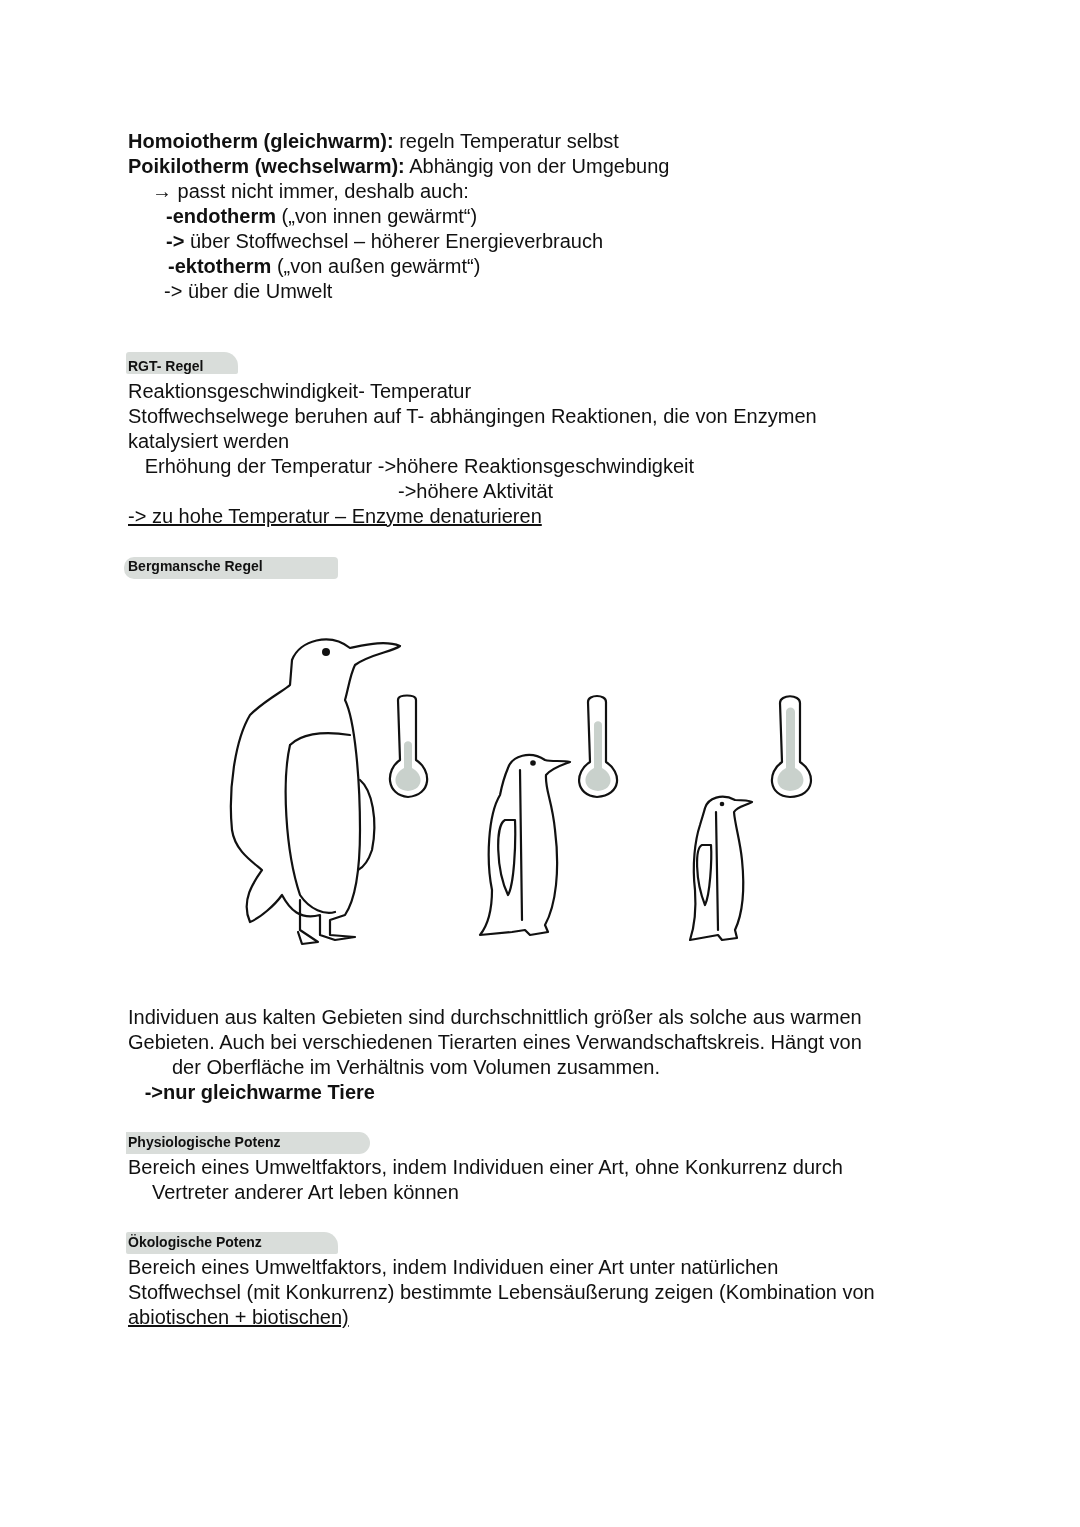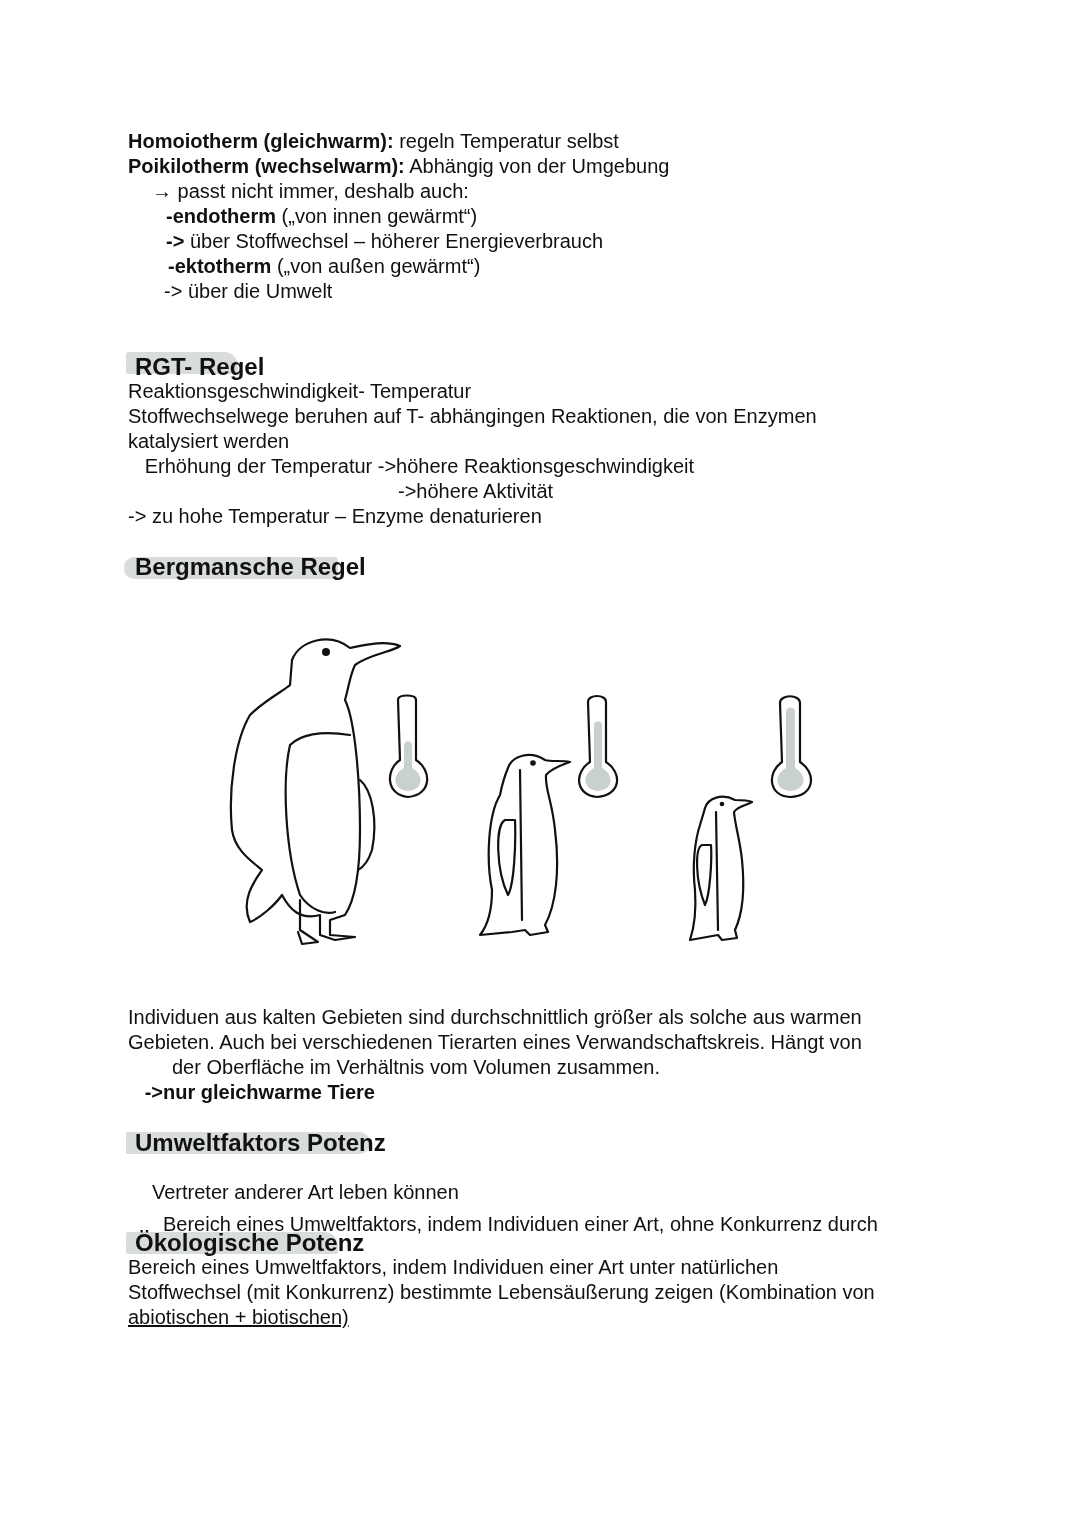--- a/index.html
+++ b/index.html
@@ -7,21 +7,21 @@
       width: 1080px; height: 1527px; position: relative; overflow: hidden;
       font-family: "Liberation Sans", sans-serif; color: #111111;
     }
     .page { position: absolute; left: 0; top: 0; width: 1080px; height: 1131px; }
     .line {
       position: absolute; left: 128px; font-size: 20px; line-height: 25px;
       white-space: pre; color: #111;
     }
     .b { font-weight: bold; }
     .heading {
-      position: absolute; left: 135px; font-size: 24px; line-height: 25px;
+      position: absolute; left: 128px; font-size: 14px; line-height: 25px;
       font-weight: bold; white-space: pre;
     }
     .hl {
       position: absolute; background: #d9ddda; border-radius: 0 14px 14px 0; height: 22px;
     }
     .hl.rgt { left: 126px; top: 352px; width: 112px; border-radius: 3px 14px 2px 2px; }
     .hl.berg { left: 124px; top: 557px; width: 214px; border-radius: 10px 4px 4px 10px; }
     .hl.phys { left: 126px; top: 1132px; width: 244px; }
     .hl.oeko { left: 126px; top: 1232px; width: 212px; border-radius: 2px 14px 2px 2px; }
     .figure { position: absolute; left: 0; top: 600px; width: 1080px; height: 380px; }
@@ -42,21 +42,21 @@
   </div>
 
   <div>
     <div class="hl rgt"></div>
     <div class="heading" style="top:354px;">RGT- Regel</div>
     <div class="line" style="top:379px;">Reaktionsgeschwindigkeit- Temperatur</div>
     <div class="line" style="top:404px;">Stoffwechselwege beruhen auf T- abhängingen Reaktionen, die von Enzymen</div>
     <div class="line" style="top:429px;">katalysiert werden</div>
     <div class="line" style="top:454px;">   Erhöhung der Temperatur -&gt;höhere Reaktionsgeschwindigkeit</div>
     <div class="line" style="top:479px; left:398px;">-&gt;höhere Aktivität</div>
-    <div class="line" style="top:504px;">-&gt; zu hohe Temperatur – Enzyme denaturieren</div>
+    <div class="line" style="top:504px;text-decoration:underline;">-&gt; zu hohe Temperatur – Enzyme denaturieren</div>
   </div>
 
   <div>
     <div class="hl berg"></div>
     <div class="heading" style="top:554px;">Bergmansche Regel</div>
 
     <div class="figure">
       <svg width="1080" height="380" viewBox="0 600 1080 380" xmlns="http://www.w3.org/2000/svg" fill="none" stroke="#111" stroke-width="2.2" stroke-linejoin="round" stroke-linecap="round">
 
         <g>
@@ -100,22 +100,22 @@
     </div>
 
     <div class="line" style="top:1005px;">Individuen aus kalten Gebieten sind durchschnittlich größer als solche aus warmen</div>
     <div class="line" style="top:1030px;">Gebieten. Auch bei verschiedenen Tierarten eines Verwandschaftskreis. Hängt von</div>
     <div class="line" style="top:1055px;margin-left:44px;">der Oberfläche im Verhältnis vom Volumen zusammen.</div>
     <div class="line" style="top:1080px;font-weight:bold;">   -&gt;nur gleichwarme Tiere</div>
   </div>
 
   <div>
     <div class="hl phys"></div>
-    <div class="heading" style="top:1130px;">Umweltfaktors Potenz</div>
-    <div class="line" style="top:1212px;margin-left:35px;">Bereich eines Umweltfaktors, indem Individuen einer Art, ohne Konkurrenz durch</div>
+    <div class="heading" style="top:1130px;">Physiologische Potenz</div>
+    <div class="line" style="top:1155px;">Bereich eines Umweltfaktors, indem Individuen einer Art, ohne Konkurrenz durch</div>
     <div class="line" style="top:1180px;margin-left:24px;">Vertreter anderer Art leben können</div>
   </div>
 
   <div>
     <div class="hl oeko"></div>
     <div class="heading" style="top:1230px;">Ökologische Potenz</div>
     <div class="line" style="top:1255px;">Bereich eines Umweltfaktors, indem Individuen einer Art unter natürlichen</div>
     <div class="line" style="top:1280px;">Stoffwechsel (mit Konkurrenz) bestimmte Lebensäußerung zeigen (Kombination von</div>
     <div class="line" style="top:1305px;text-decoration:underline;">abiotischen + biotischen)</div>
   </div>

